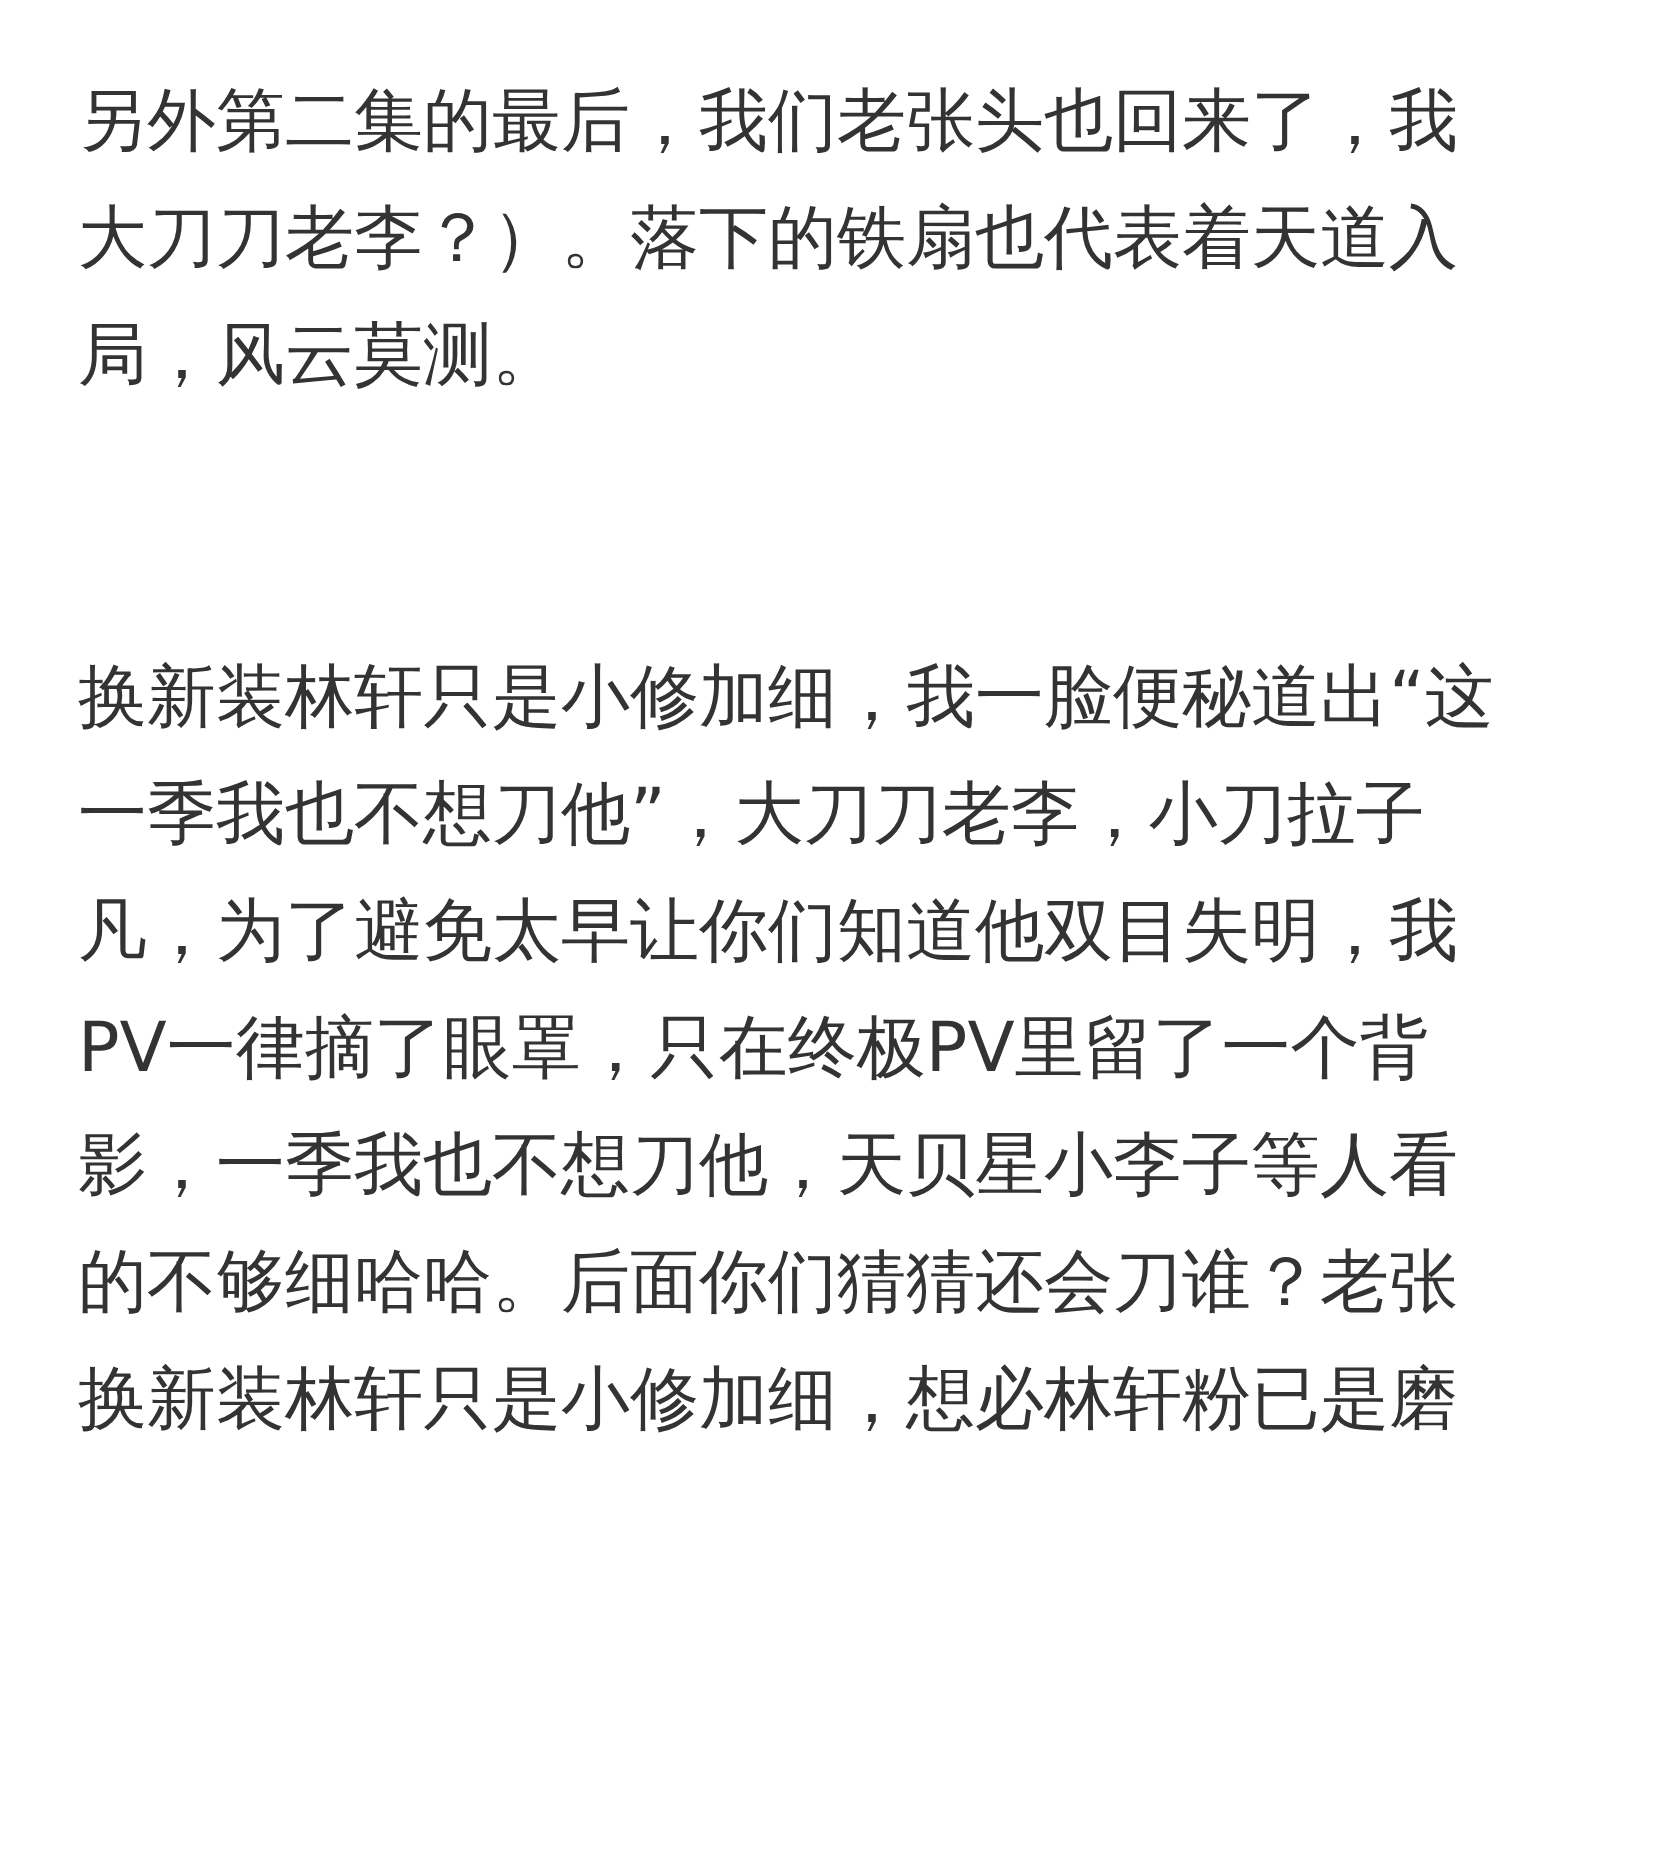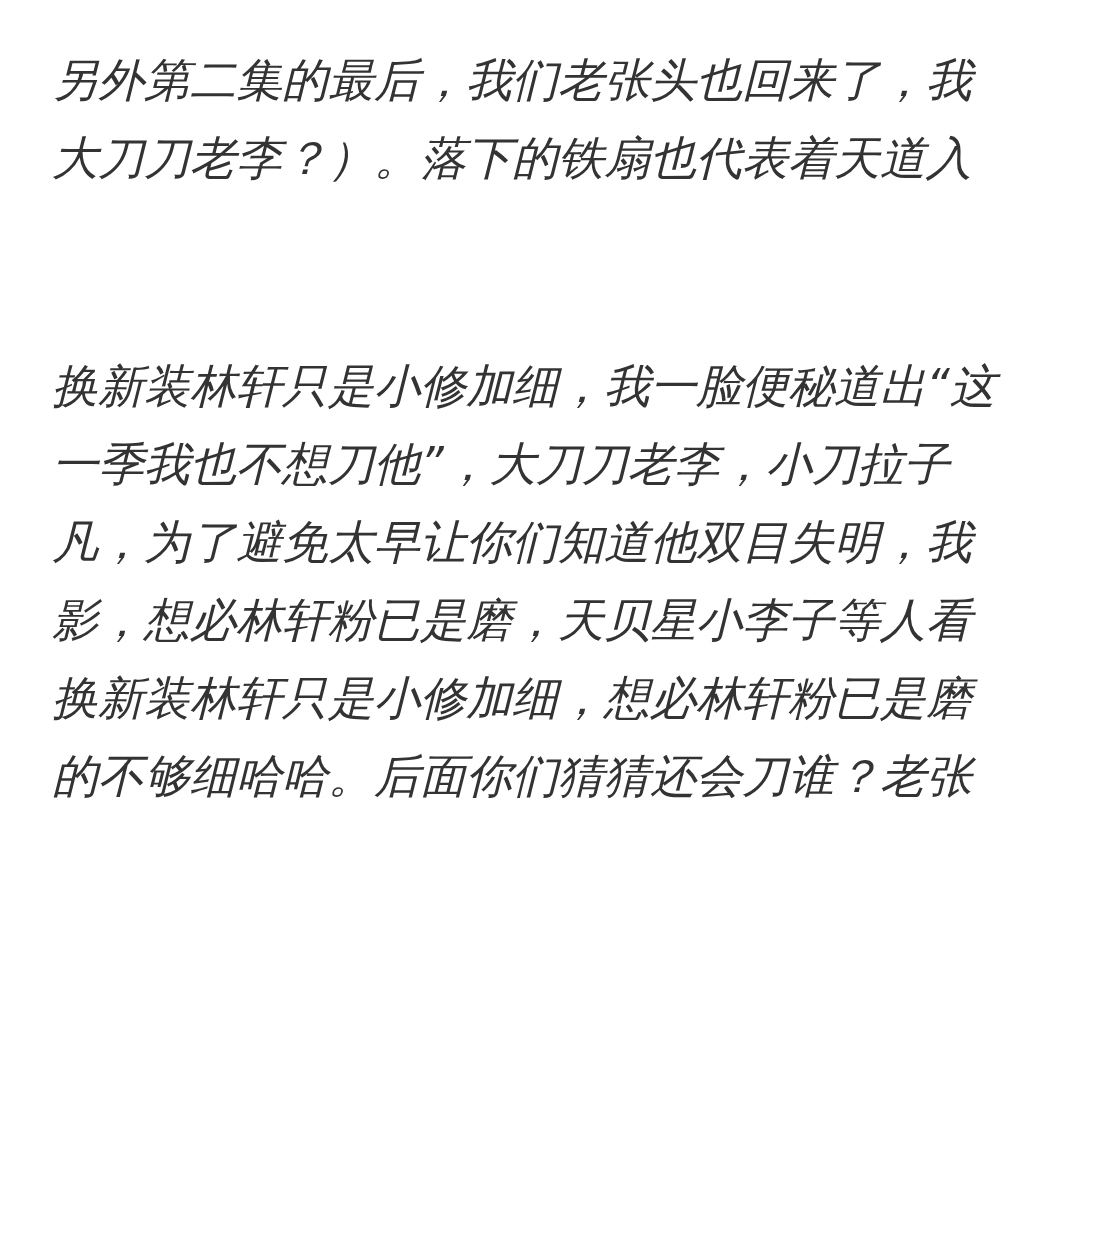--- a/index.html
+++ b/index.html
@@ -24,36 +24,37 @@
     .para {
       margin: 0;
       font-size: 46px;
       line-height: 78px;
       letter-spacing: 0px;
     }
     .line {
       display: block;
       white-space: nowrap;
       height: 78px;
-      font-style: italic;
     }
     .gap {
       height: 150px;
     }
   </style>
 </head>
 <body>
 
 <div class="article">
   <p class="para">
     <span class="line">另外第二集的最后，我们老张头也回来了，我</span>
     <span class="line">大刀刀老李？）。落下的铁扇也代表着天道入</span>
+    <span class="line">局，风云莫测。</span>
   </p>
   <div class="gap"></div>
   <p class="para">
     <span class="line">换新装林轩只是小修加细，我一脸便秘道出“这</span>
     <span class="line">一季我也不想刀他”，大刀刀老李，小刀拉子</span>
     <span class="line">凡，为了避免太早让你们知道他双目失明，我</span>
-    <span class="line">影，想必林轩粉已是磨，天贝星小李子等人看</span>
+    <span class="line">PV一律摘了眼罩，只在终极PV里留了一个背</span>
+    <span class="line">影，一季我也不想刀他，天贝星小李子等人看</span>
+    <span class="line">的不够细哈哈。后面你们猜猜还会刀谁？老张</span>
     <span class="line">换新装林轩只是小修加细，想必林轩粉已是磨</span>
-    <span class="line">的不够细哈哈。后面你们猜猜还会刀谁？老张</span>
   </p>
 </div>
 
 </body></html>

